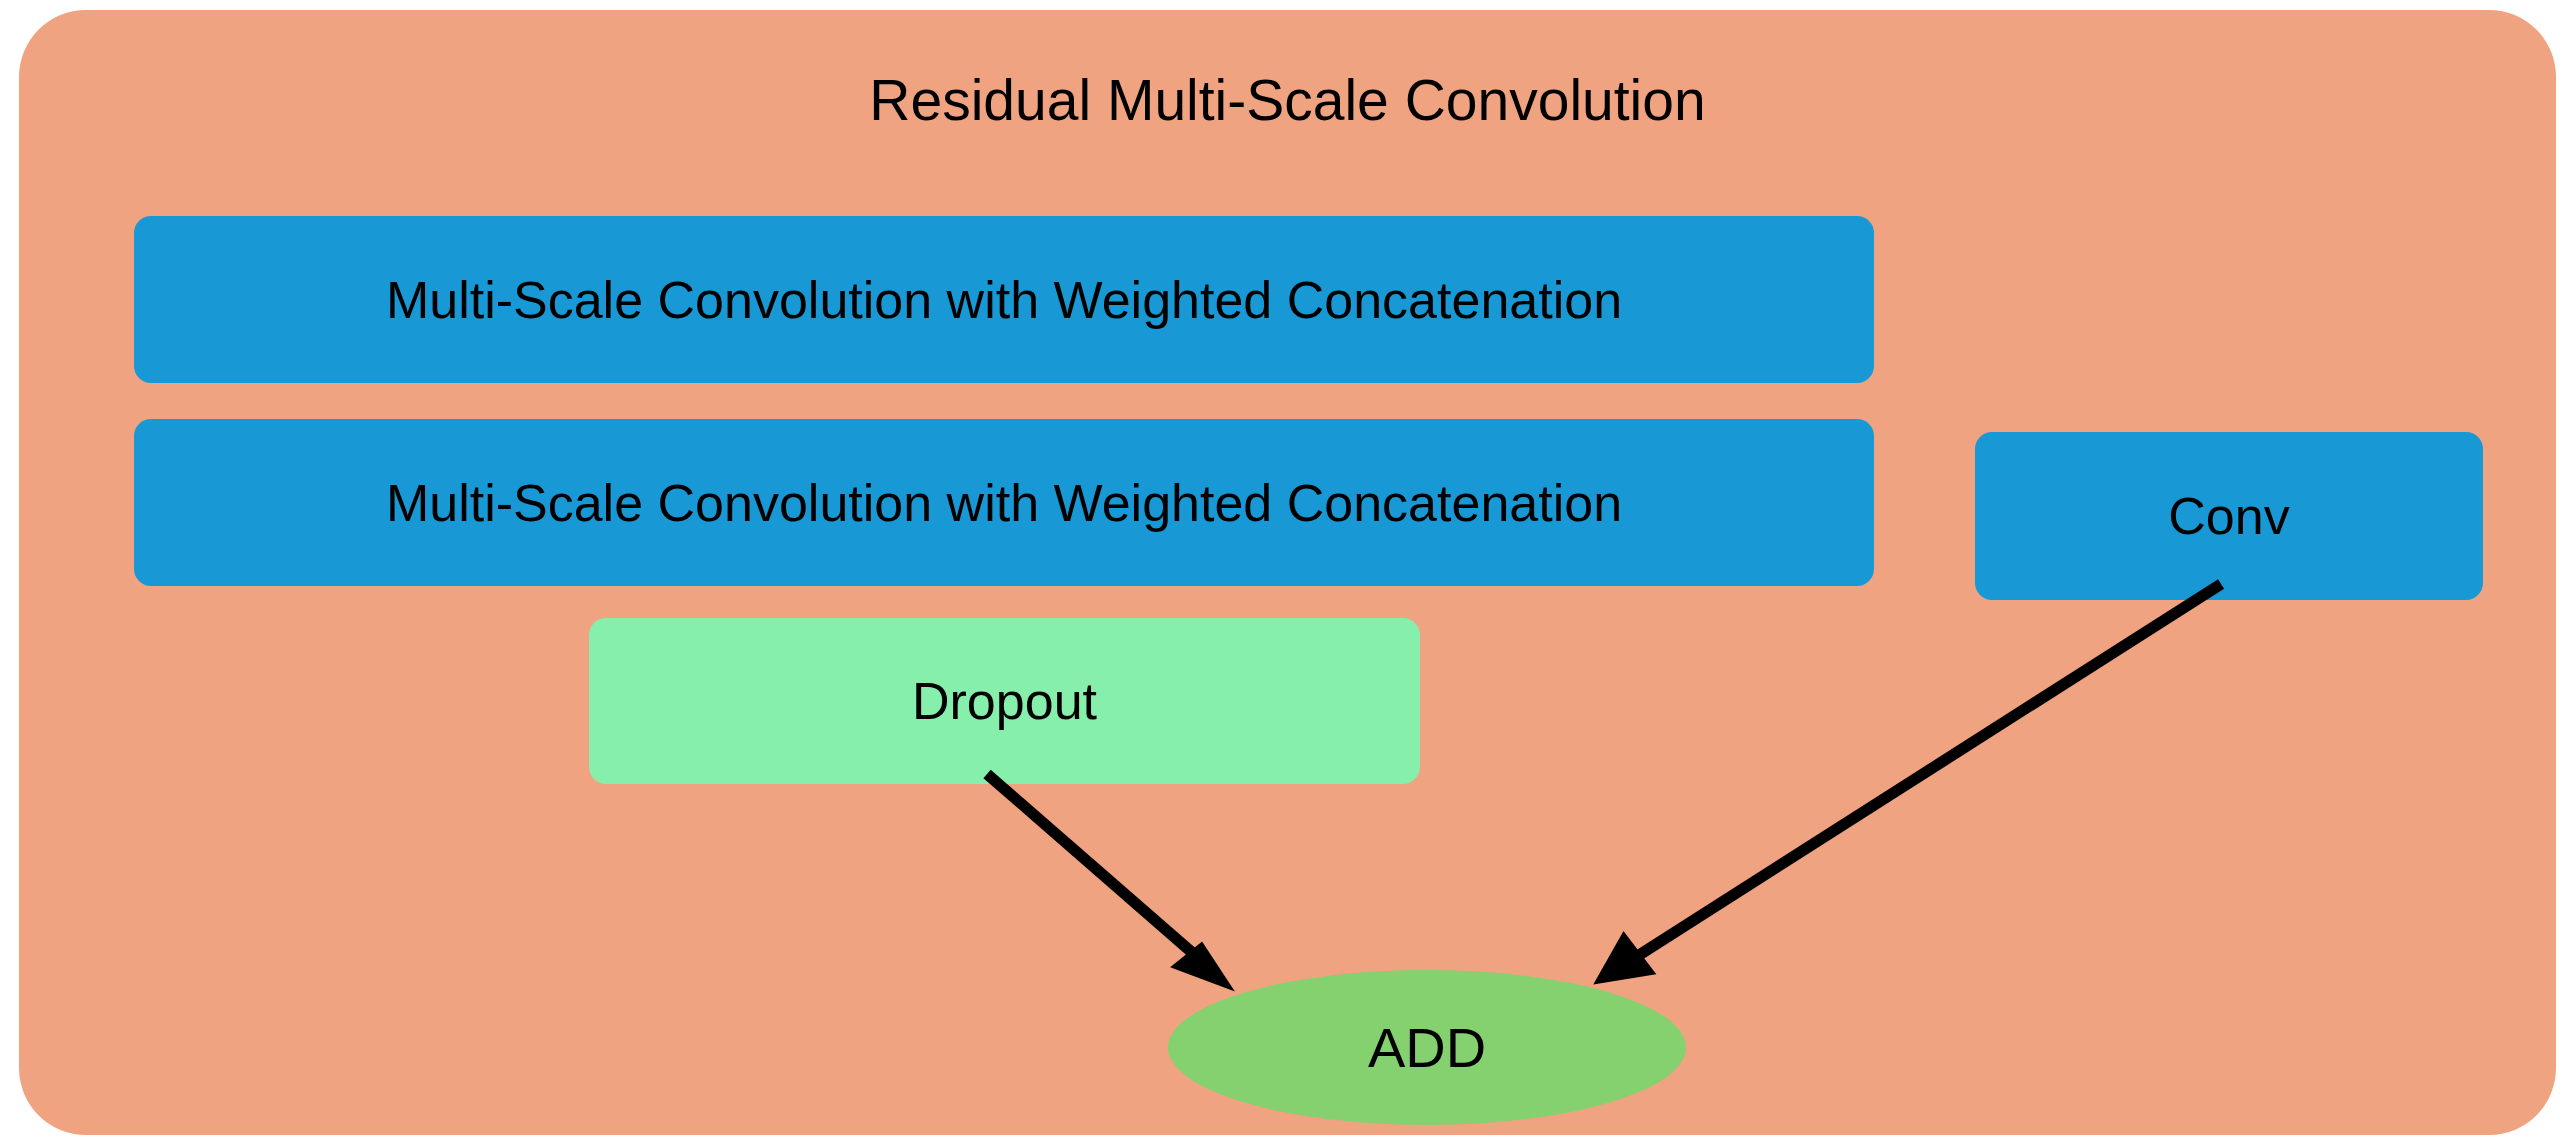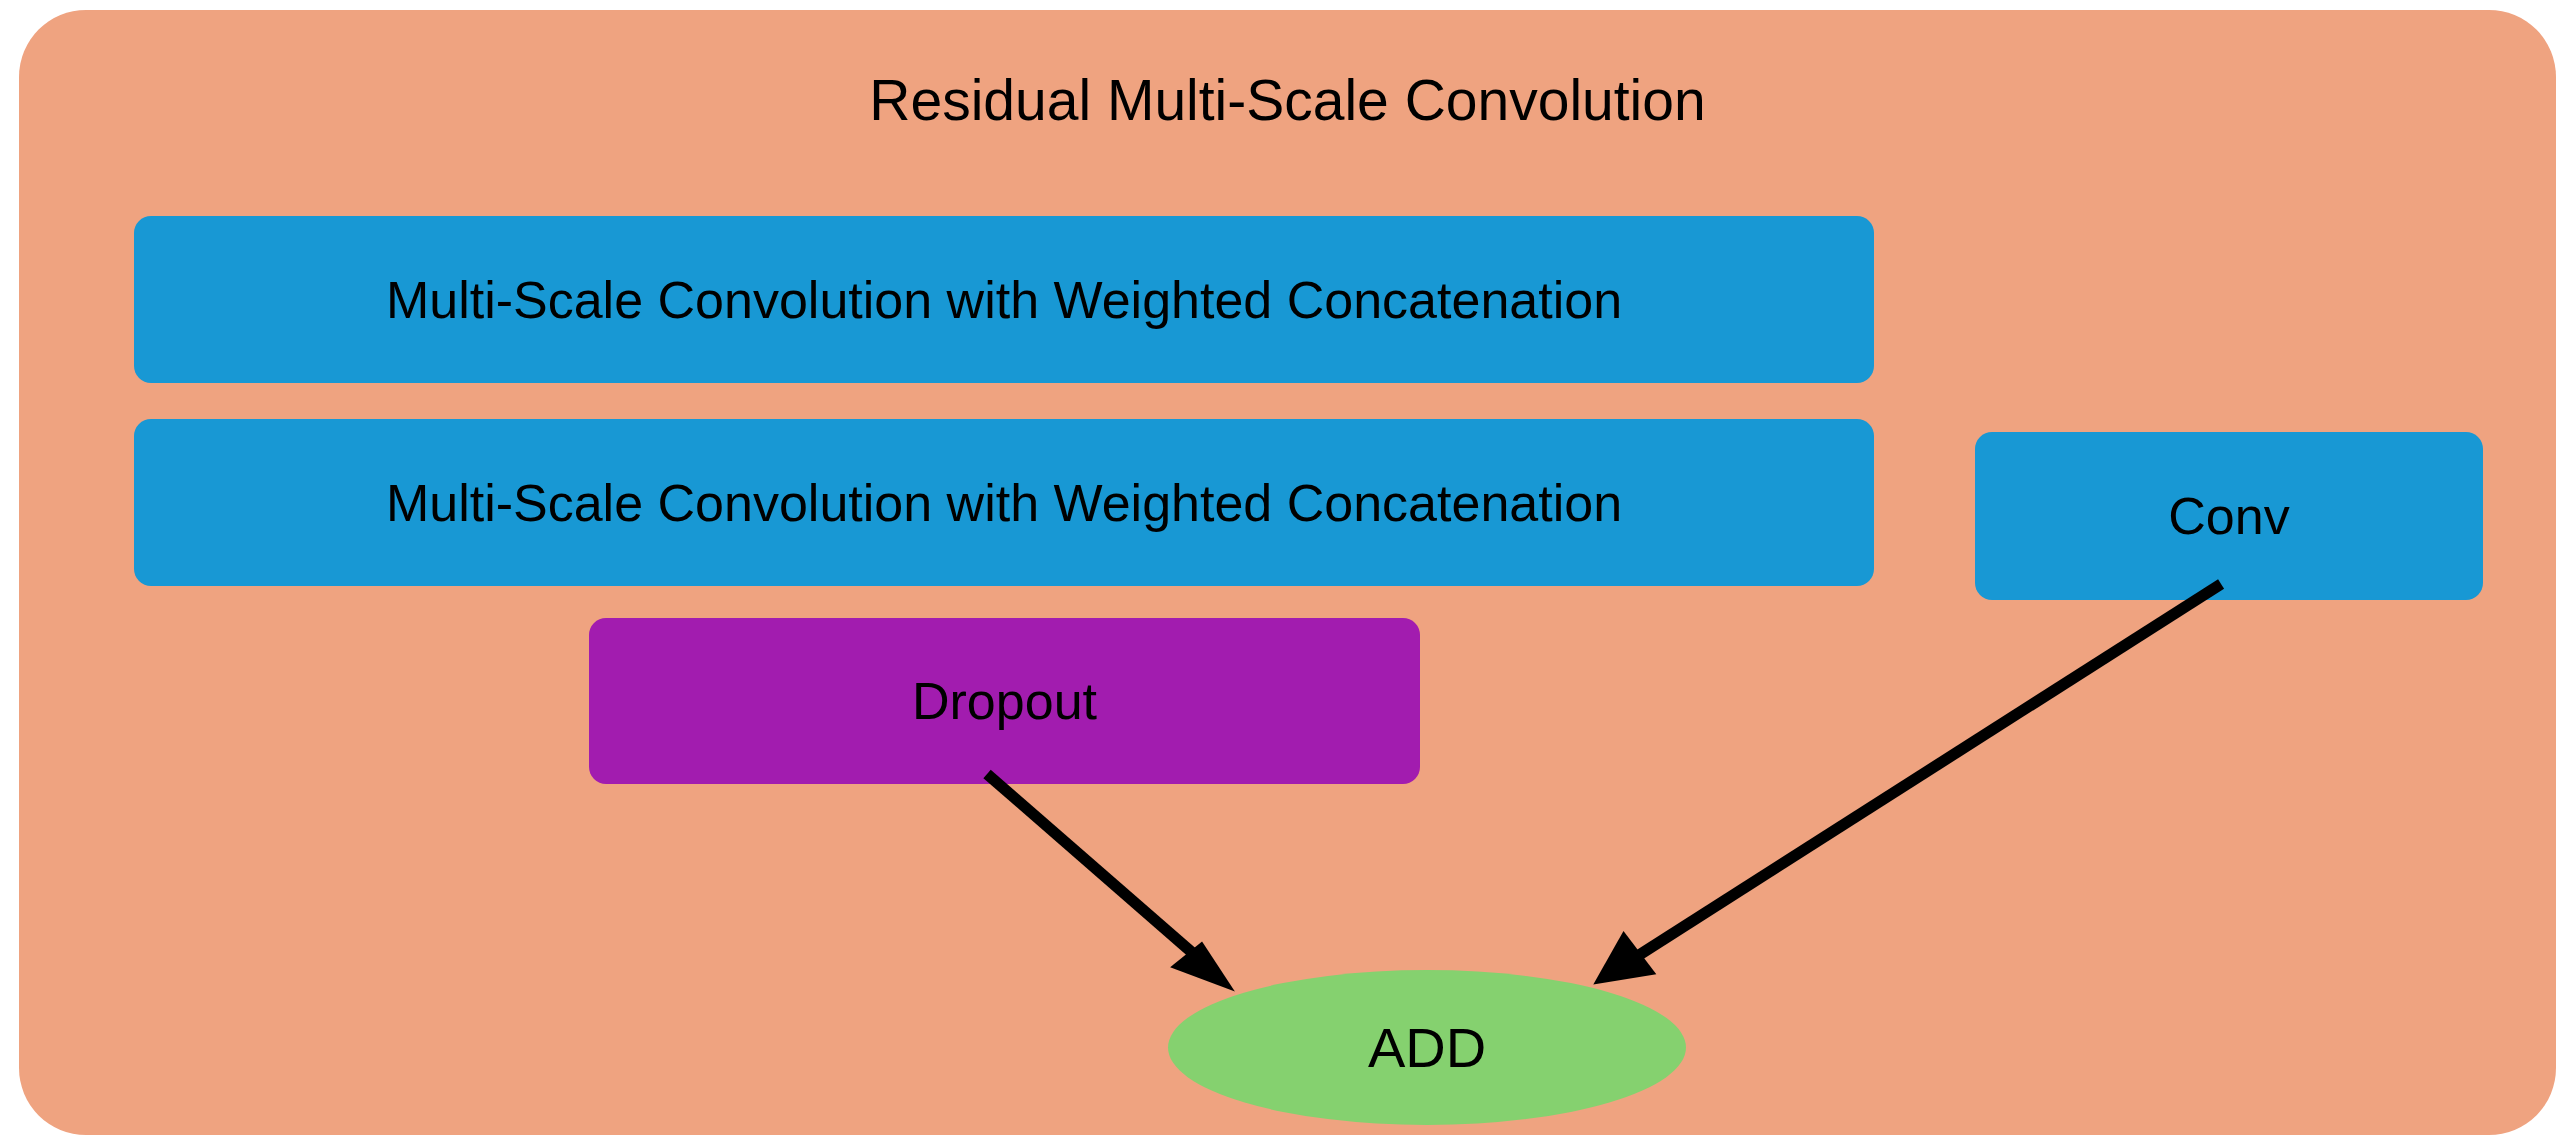--- a/index.html
+++ b/index.html
@@ -51,21 +51,21 @@
     position: absolute;
     display: flex;
     align-items: center;
     justify-content: center;
     color: #000000;
     box-sizing: border-box;
     border-radius: 17px;
   }
 
   .node-blue { background: #1898d4; }
-  .node-gray { background: #a21caf; }
+  .node-gray { background: #86efac; }
 
   .node-label {
     font-size: 52px;
     line-height: 1;
     white-space: nowrap;
   }
 
   
   #msconv-1 {
     left: 115px;

